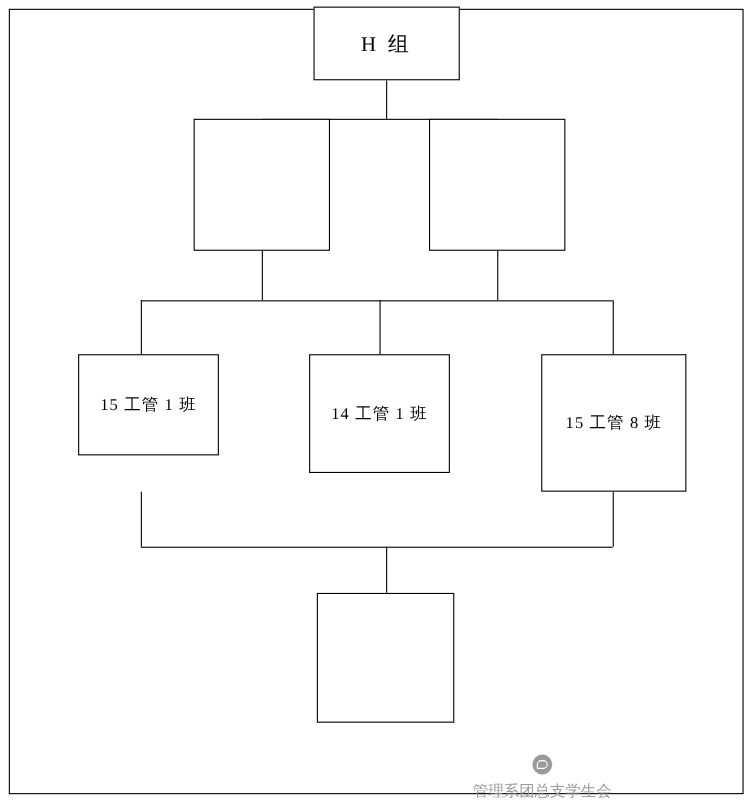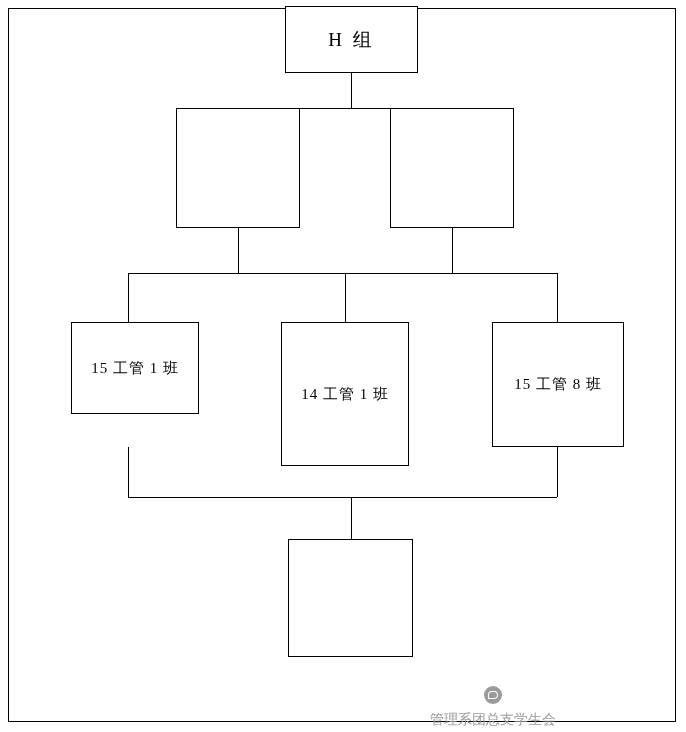--- a/index.html
+++ b/index.html
@@ -114,21 +114,21 @@
   </div>
 
   <div class="node" style="left:390px; top:108px; width:124px; height:120px;">
     <span></span>
   </div>
 
   <div class="node" style="left:71px; top:322px; width:128px; height:92px;">
     <span>15 工管 1 班</span>
   </div>
 
-  <div class="node" style="left:281px; top:322px; width:128px; height:144px;">
+  <div class="node" style="left:281px; top:322px; width:128px; height:108px;">
     <span>14 工管 1 班</span>
   </div>
 
   <div class="node" style="left:492px; top:322px; width:132px; height:125px;">
     <span>15 工管 8 班</span>
   </div>
 
   <div class="node" style="left:288px; top:539px; width:125px; height:118px;">
     <span></span>
   </div>

